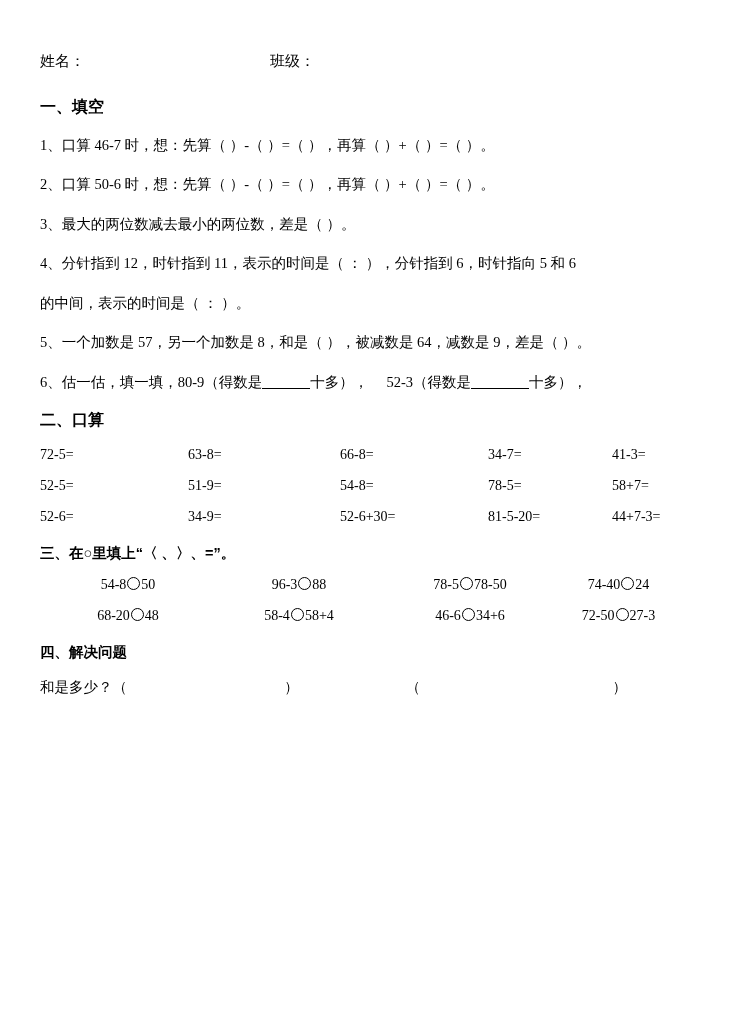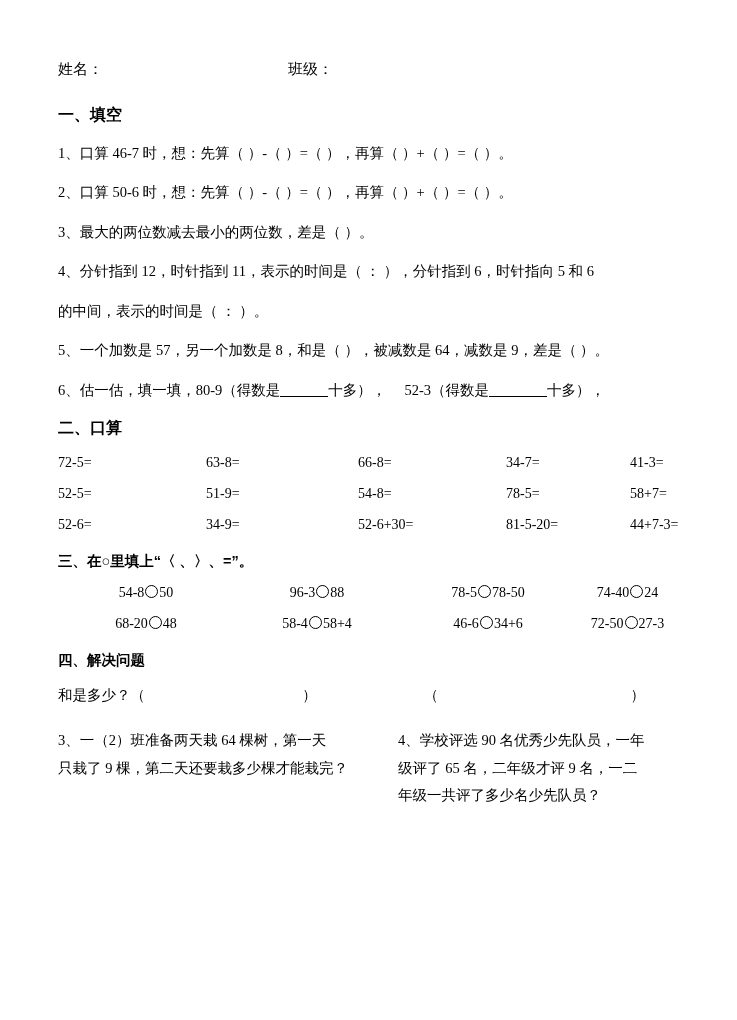--- a/index.html
+++ b/index.html
@@ -10,25 +10,25 @@
   body {
     width: 737px;
     height: 1020px;
     font-family: "Liberation Serif", "DejaVu Serif", serif;
     color: #000000;
     position: relative;
     overflow: hidden;
   }
   .page {
     position: absolute;
-    left: 0; top: 8px;
+    left: 0; top: 0;
     width: 737px;
     height: 884px;
     box-sizing: border-box;
-    padding: 52px 58px 0 58px;
+    padding: 52px 58px 0 40px;
   }
   .row-header {
     display: flex;
     align-items: baseline;
     font-size: 15px;
     margin-bottom: 26px;
   }
   .row-header .name-label {
     width: 230px;
   }
@@ -188,25 +188,14 @@
     <div>
       <span style="display:inline-block;width:22px"></span>
       <span>（</span>
       <span style="display:inline-block;width:185px"></span>
       <span>）</span>
     </div>
   </div>
 
   <div class="prob-block-gap"></div>
 
-  <div class="prob-grid">
-    <div class="prob-cell">
-      <p>3、一（2）班准备两天栽 64 棵树，第一天</p>
-      <p>只栽了 9 棵，第二天还要栽多少棵才能栽完？</p>
-    </div>
-    <div class="prob-cell">
-      <p>4、学校评选 90 名优秀少先队员，一年</p>
-      <p>级评了 65 名，二年级才评 9 名，一二</p>
-      <p>年级一共评了多少名少先队员？</p>
-    </div>
-  </div>
 
 </div>
 
 </body></html>

